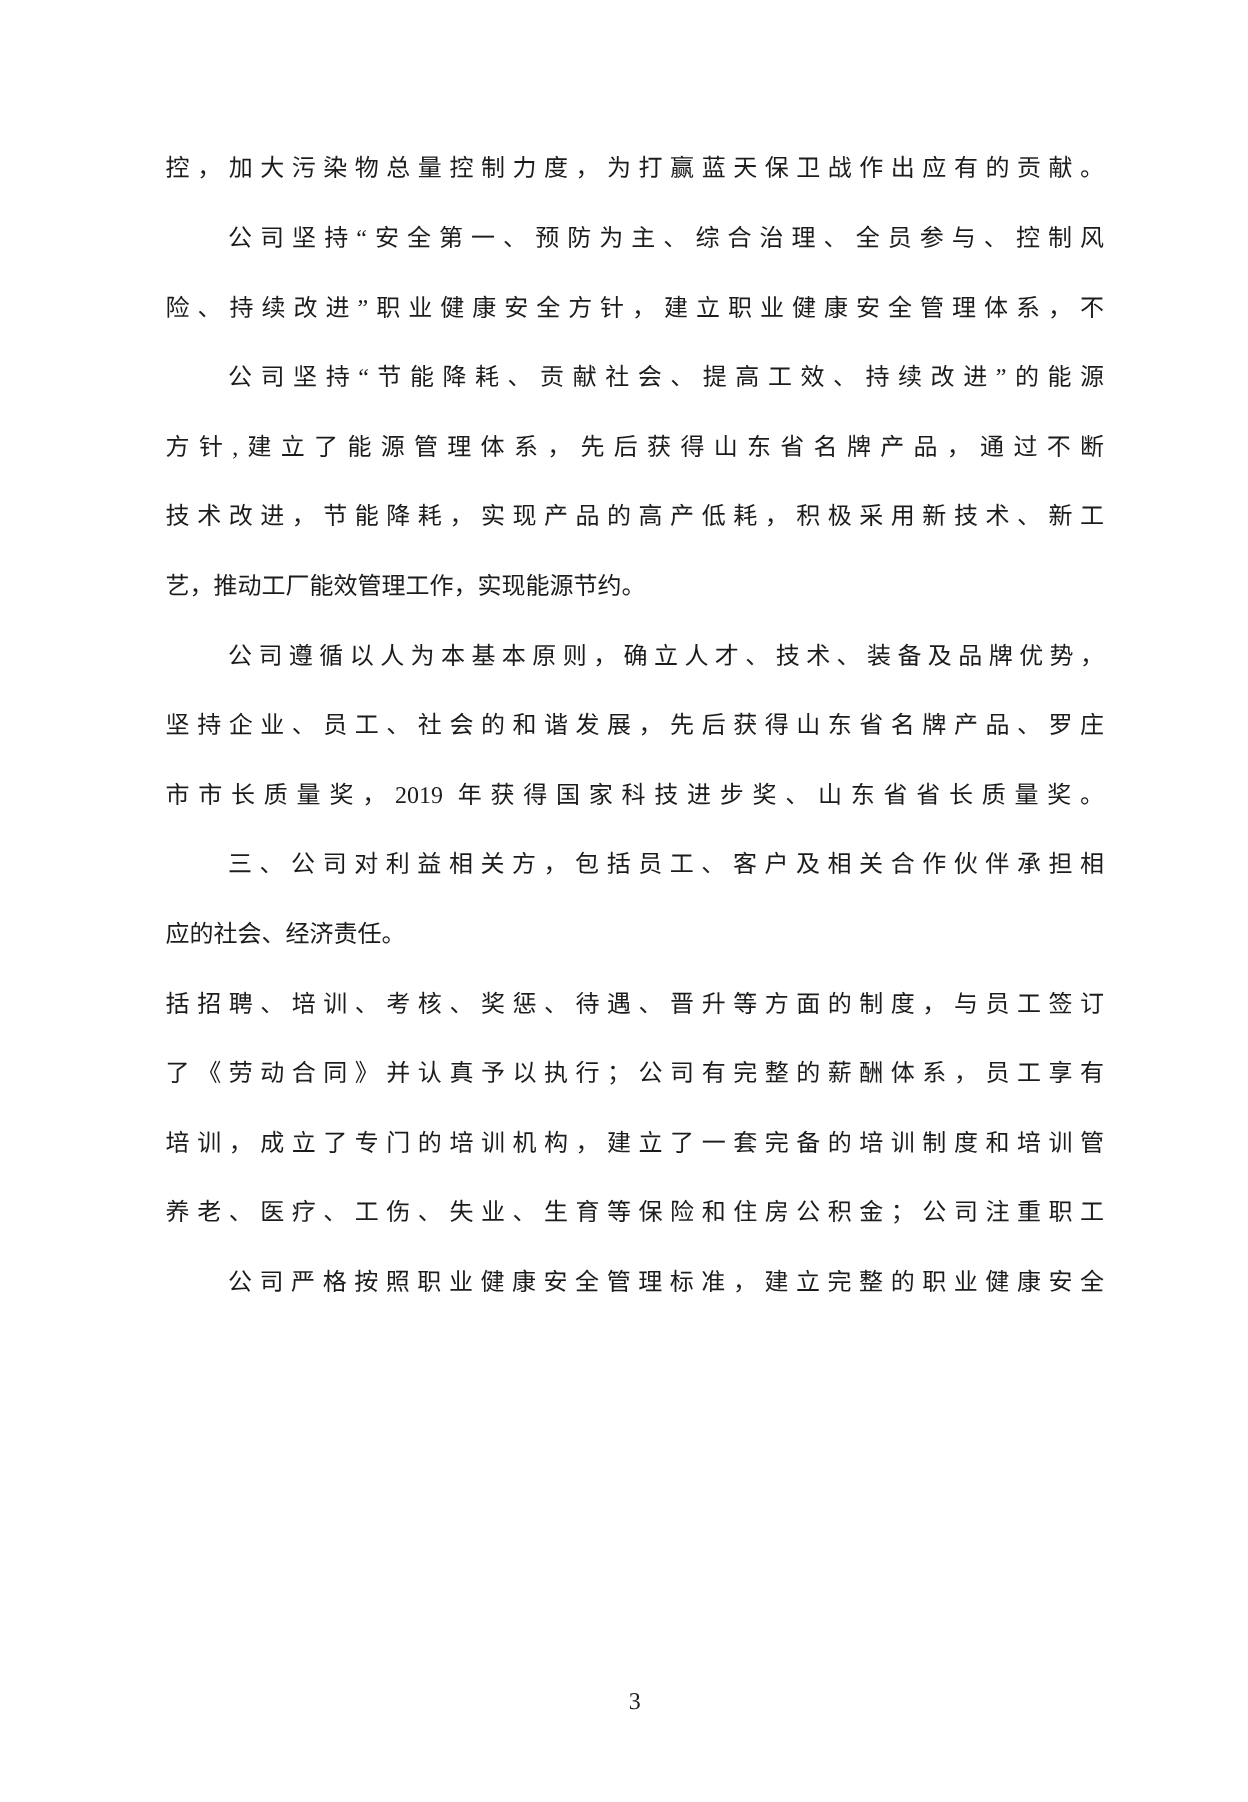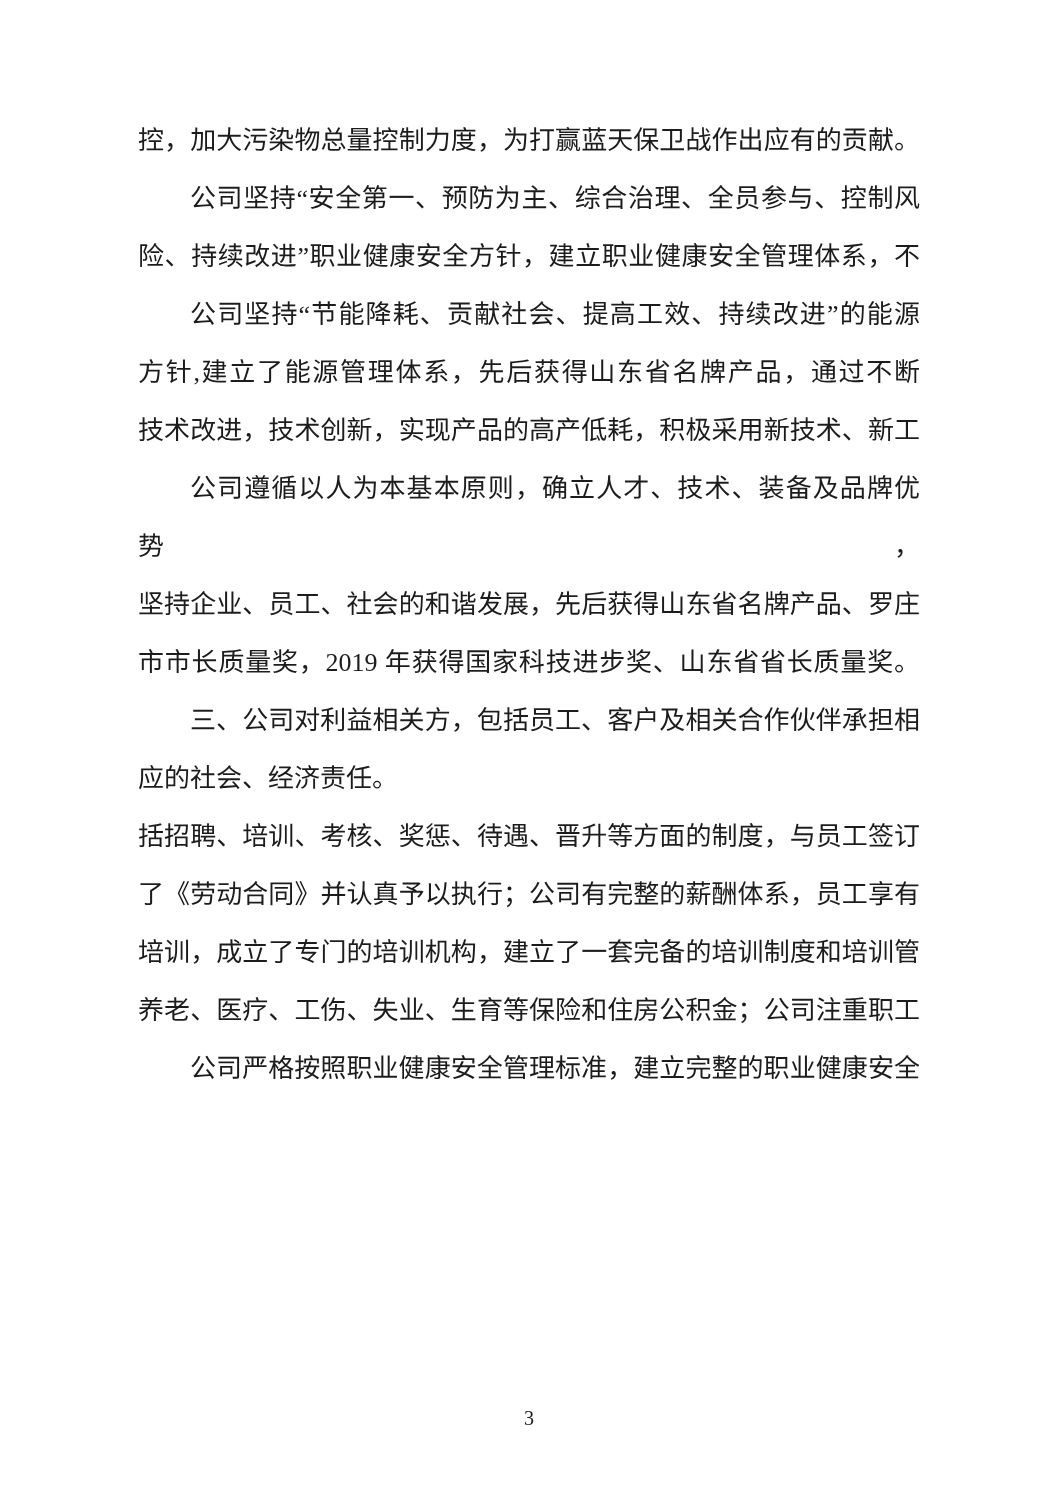--- a/index.html
+++ b/index.html
@@ -17,21 +17,21 @@
     font-family: "Liberation Serif", "DejaVu Serif", serif;
     overflow: hidden;
   }
   .textblock {
     position: absolute;
     left: 138px;
     top: 112px;
     width: 782px;
   }
   .line {
-    font-size: 26px;
+    font-size: 20px;
     line-height: 58px;
     text-align: justify;
     text-align-last: left;
     letter-spacing: 0;
   }
   .line.fill {
     text-align-last: justify;
   }
   .line.indent {
     text-indent: 52px;
@@ -53,21 +53,22 @@
 </head>
 <body>
 
 <div class="page">
   <div class="textblock">
     <div class="line fill">控，加大污染物总量控制力度，为打赢蓝天保卫战作出应有的贡献。</div>
     <div class="line fill indent">公司坚持“安全第一、预防为主、综合治理、全员参与、控制风</div>
     <div class="line fill">险、持续改进”职业健康安全方针，建立职业健康安全管理体系，不</div>
     <div class="line fill indent">公司坚持“节能降耗、贡献社会、提高工效、持续改进”的能源</div>
     <div class="line fill">方针,建立了能源管理体系，先后获得山东省名牌产品，通过不断</div>
-    <div class="line fill">技术改进，技术创新，实现产品的高产低耗，积极采用新技术、新工</div>
+    <div class="line fill">技术改进，节能降耗，实现产品的高产低耗，积极采用新技术、新工</div>
+    <div class="line">艺，推动工厂能效管理工作，实现能源节约。</div>
     <div class="line fill indent">公司遵循以人为本基本原则，确立人才、技术、装备及品牌优势，</div>
     <div class="line fill">坚持企业、员工、社会的和谐发展，先后获得山东省名牌产品、罗庄</div>
     <div class="line fill">市市长质量奖，2019 年获得国家科技进步奖、山东省省长质量奖。</div>
     <div class="line fill indent bold">三、公司对利益相关方，包括员工、客户及相关合作伙伴承担相</div>
     <div class="line bold">应的社会、经济责任。</div>
     <div class="line fill">括招聘、培训、考核、奖惩、待遇、晋升等方面的制度，与员工签订</div>
     <div class="line fill">了《劳动合同》并认真予以执行；公司有完整的薪酬体系，员工享有</div>
     <div class="line fill">培训，成立了专门的培训机构，建立了一套完备的培训制度和培训管</div>
     <div class="line fill">养老、医疗、工伤、失业、生育等保险和住房公积金；公司注重职工</div>
     <div class="line fill indent">公司严格按照职业健康安全管理标准，建立完整的职业健康安全</div>

